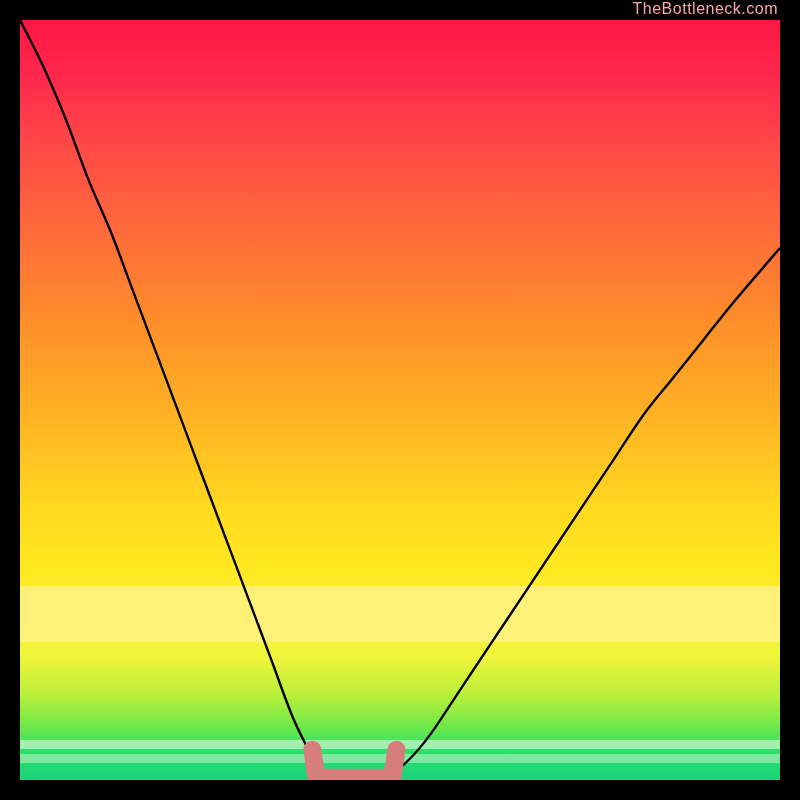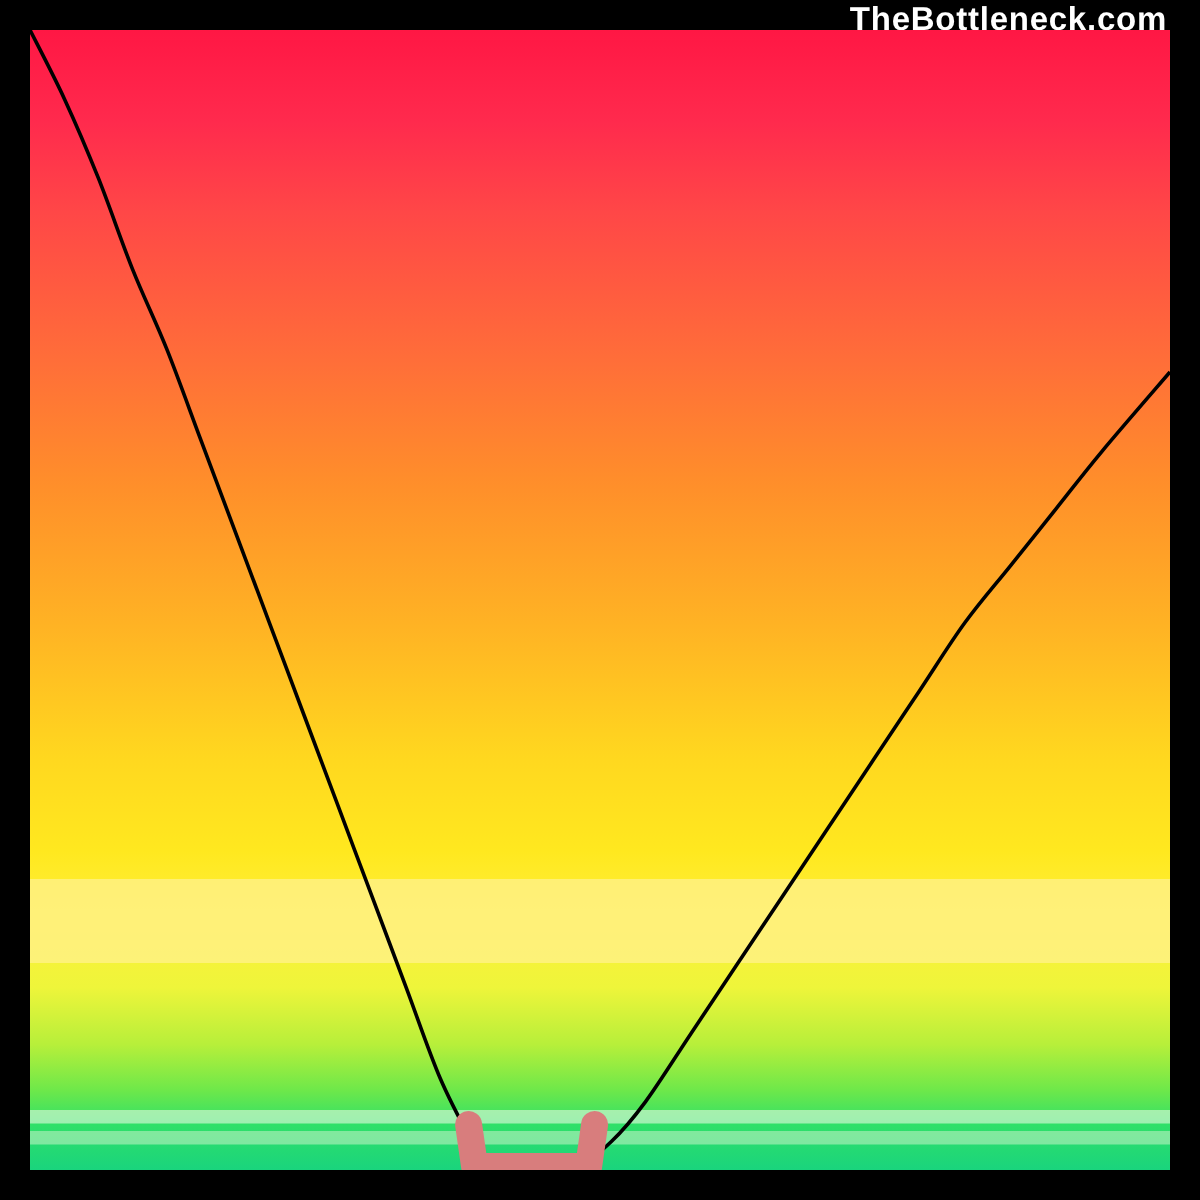--- a/index.html
+++ b/index.html
@@ -20,21 +20,21 @@
       #b7ef3a 89%,
       #6ee84a 93%,
       #2fe068 96%,
       #1ad47d 100%);
   }
   
   .band1{position:absolute;left:0;right:0;top:566px;height:56px;background:#fff18a;opacity:.78}
   .band2{position:absolute;left:0;right:0;top:720px;height:9px;background:#d9f7d9;opacity:.65}
   .band3{position:absolute;left:0;right:0;top:734px;height:9px;background:#c9f2c9;opacity:.55}
   svg.curve{position:absolute;inset:0}
-  .watermark{position:absolute;right:22px;top:0;color:#ffffff;font-size:22px;letter-spacing:.5px;user-select:none;font-weight:700}
+  .watermark{position:absolute;right:22px;top:0;color:#fca5a5;font-size:16px;letter-spacing:.5px;user-select:none;font-weight:400}
 </style>
 </head>
 <body>
 
 <div class="stage">
   <div class="watermark">TheBottleneck.com</div>
   <div class="inner">
     <div class="grad"></div>
     <div class="band1"></div>
     <div class="band2"></div>

